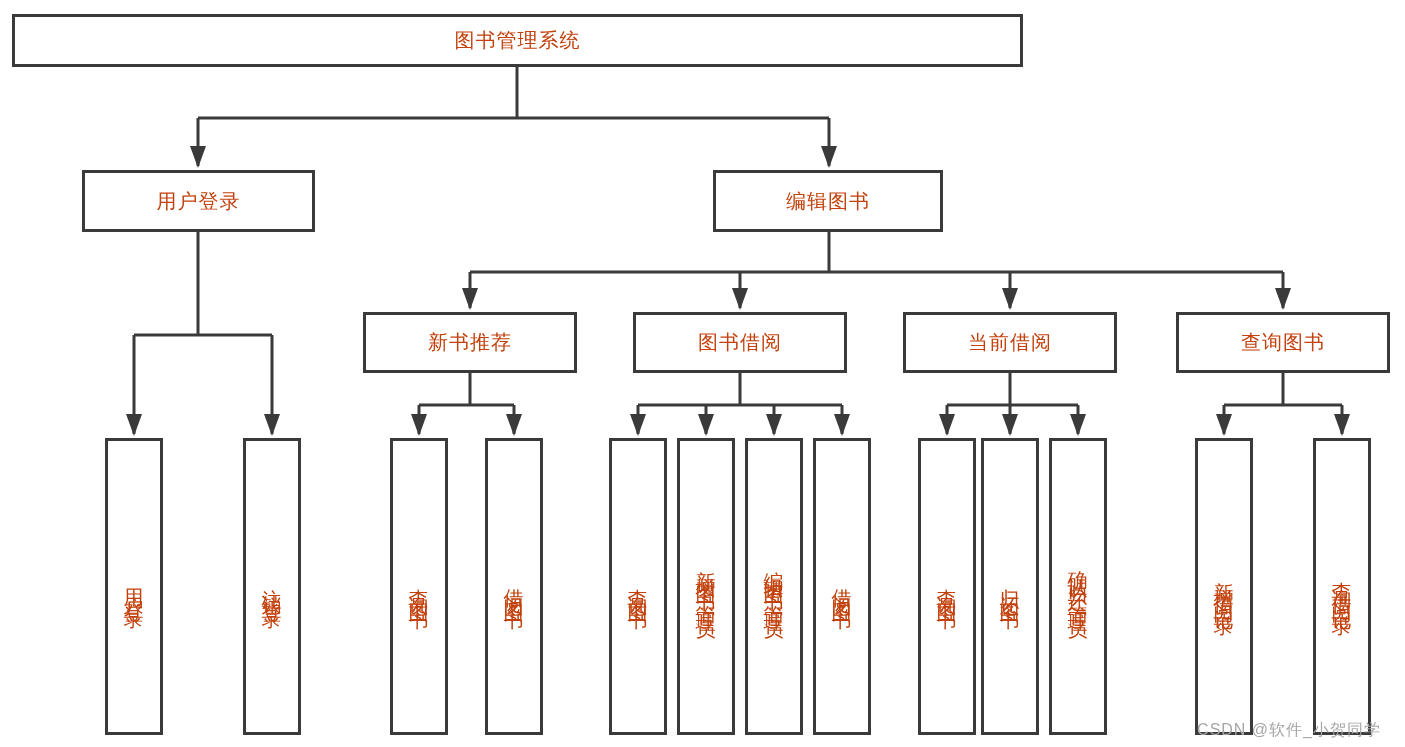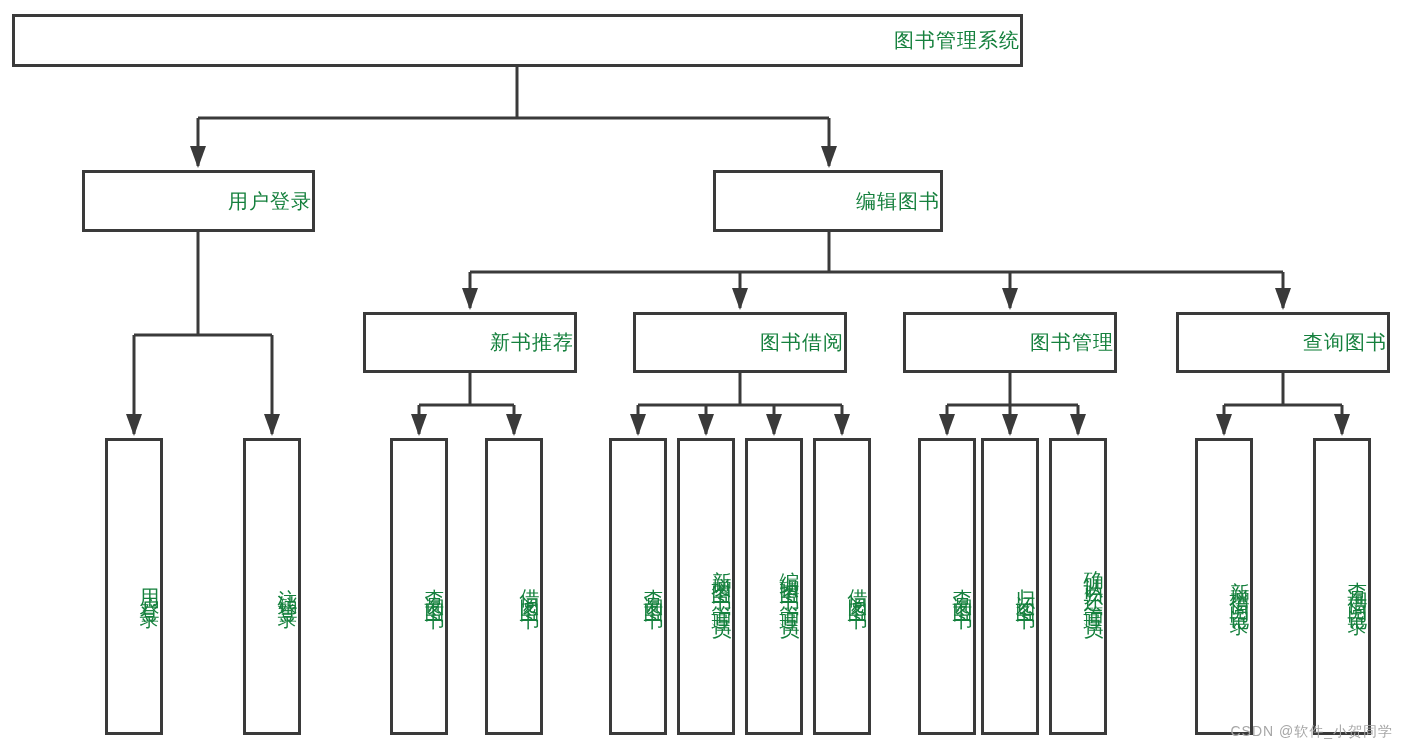--- a/index.html
+++ b/index.html
@@ -5,32 +5,32 @@
   html,body { margin:0; padding:0; background:#ffffff; }
   #stage {
     position:relative; width:1405px; height:747px;
     background:#ffffff; overflow:hidden;
     font-family:"Liberation Sans","DejaVu Sans",sans-serif;
   }
   #connectors { position:absolute; left:0; top:0; width:1405px; height:747px; }
   .node {
     position:absolute; box-sizing:border-box;
     border:3px solid #3a3a3a; background:#ffffff;
-    display:flex; align-items:center; justify-content:flex-end;
-    color:#15803d; font-size:20px;
+    display:flex; align-items:center; justify-content:center;
+    color:#c2410c; font-size:20px;
   }
   .node.h .lbl { letter-spacing:1px; white-space:nowrap; }
   .node.v { top:438px; width:58px; height:297px; }
   .node.v .lbl {
     writing-mode:vertical-rl; text-orientation:upright;
     line-height:1; letter-spacing:7px; max-height:288px;
   }
   #watermark {
-    position:absolute; right:12px; bottom:6px;
-    color:#a6a6a6; font-size:14px; letter-spacing:1px; white-space:nowrap;
+    position:absolute; right:24px; bottom:6px;
+    color:#a6a6a6; font-size:16px; letter-spacing:1px; white-space:nowrap;
   }
 </style>
 </head>
 <body>
 
 <div id="stage">
 
   <svg id="connectors" viewBox="0 0 1405 747" xmlns="http://www.w3.org/2000/svg">
     <defs>
       <marker id="arrow" viewBox="0 0 22 16" refX="20" refY="8" markerWidth="22" markerHeight="16" markerUnits="userSpaceOnUse" orient="auto">
@@ -90,21 +90,21 @@
     <span class="lbl">编辑图书</span>
   </div>
 
   <div class="node h" style="left:633px; top:312px; width:214px; height:61px">
     <span class="lbl">图书借阅</span>
   </div>
   <div class="node h" style="left:363px; top:312px; width:214px; height:61px">
     <span class="lbl">新书推荐</span>
   </div>
   <div class="node h" style="left:903px; top:312px; width:214px; height:61px">
-    <span class="lbl">图书管理</span>
+    <span class="lbl">当前借阅</span>
   </div>
   <div class="node h" style="left:1176px; top:312px; width:214px; height:61px">
     <span class="lbl">查询图书</span>
   </div>
 
   <div class="node v" style="left:105px">
     <span class="lbl">用户登录</span>
   </div>
   <div class="node v" style="left:243px">
     <span class="lbl">注销登录</span>

